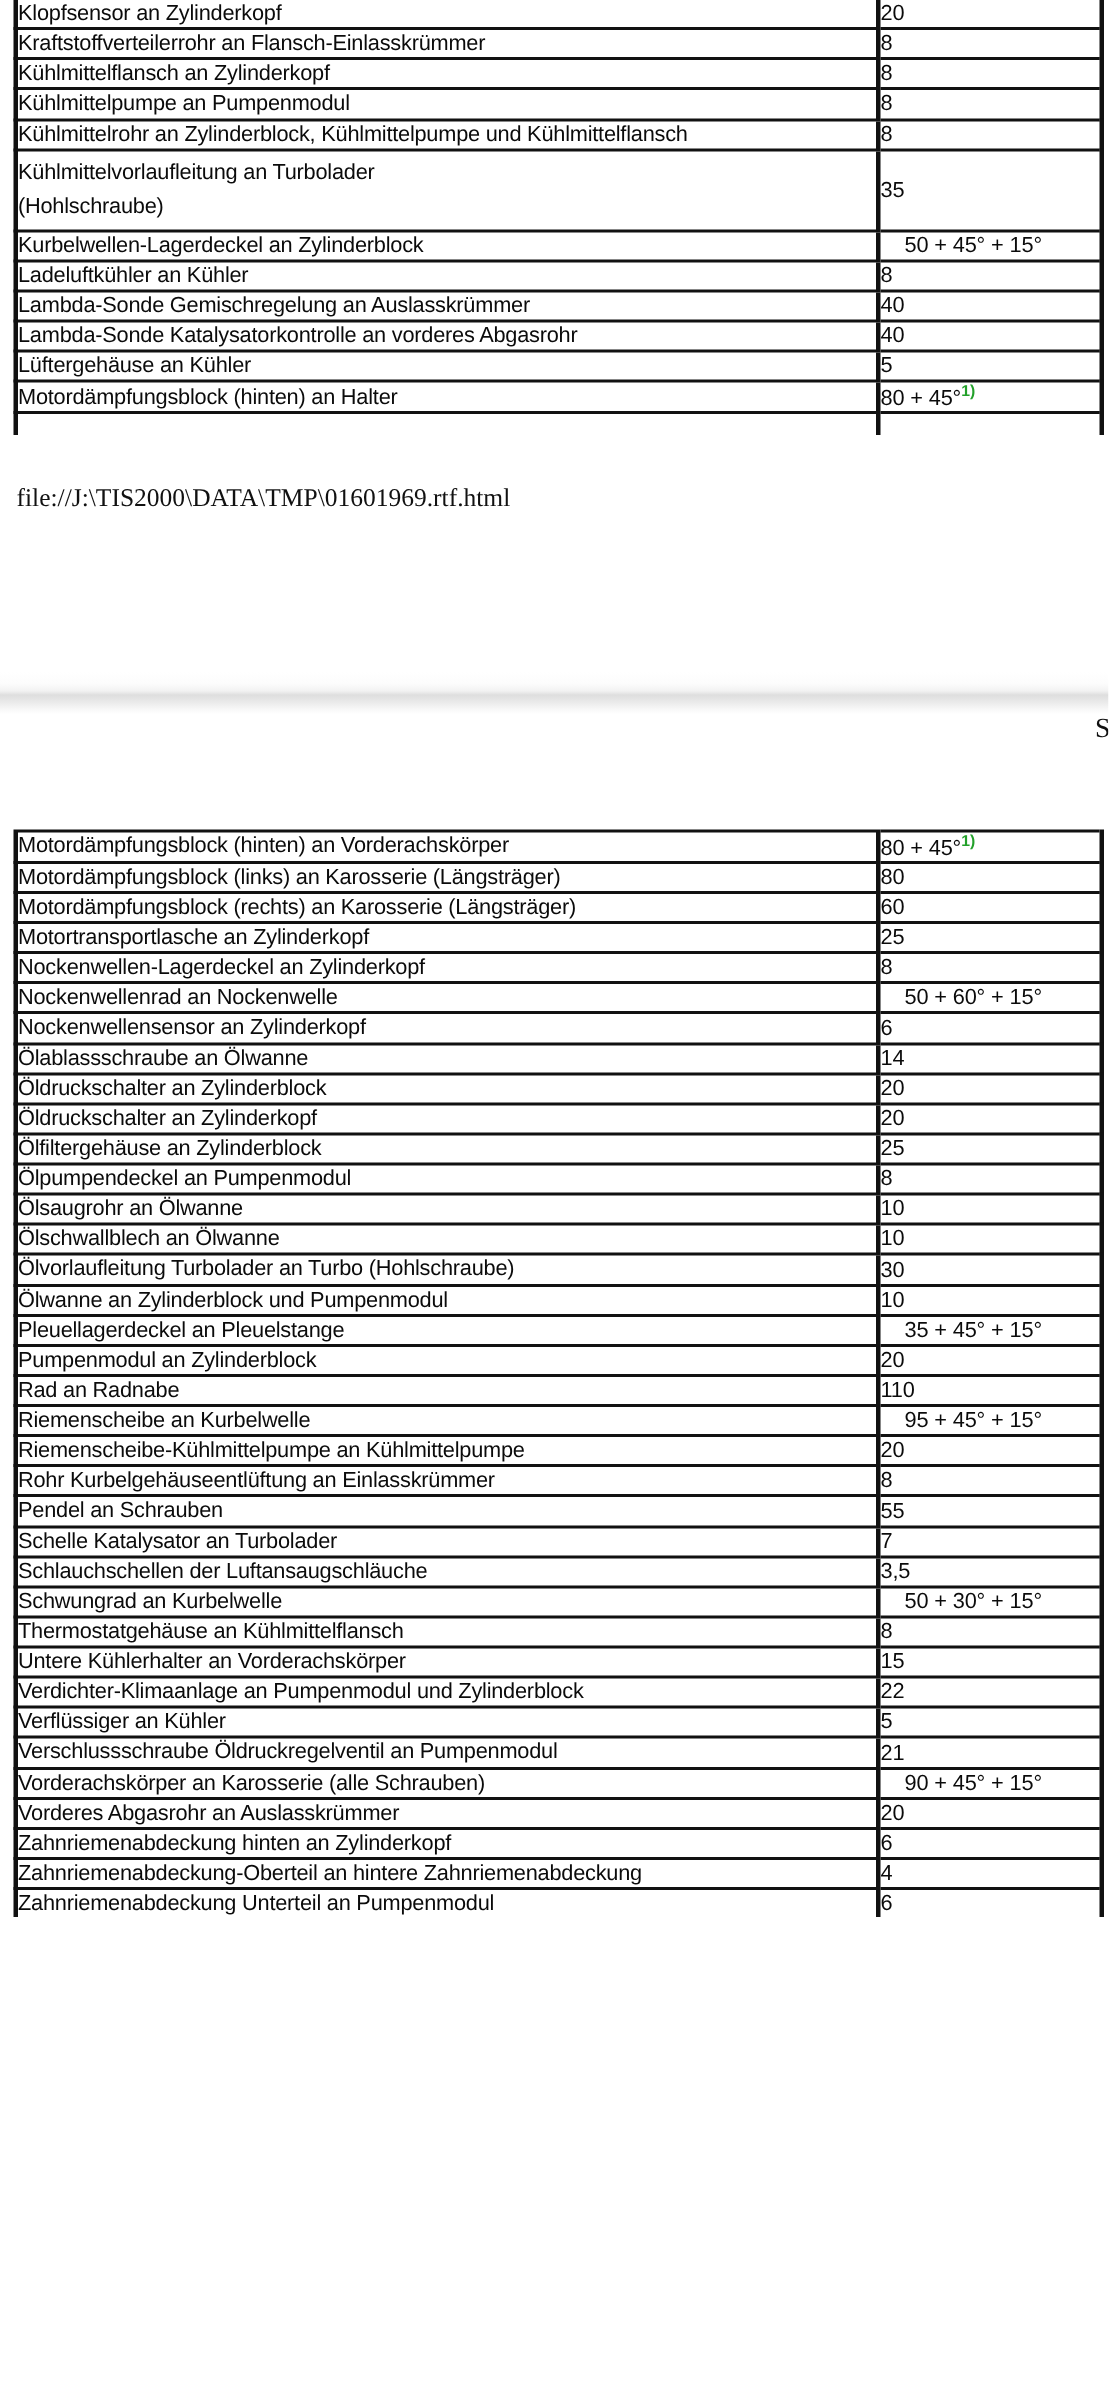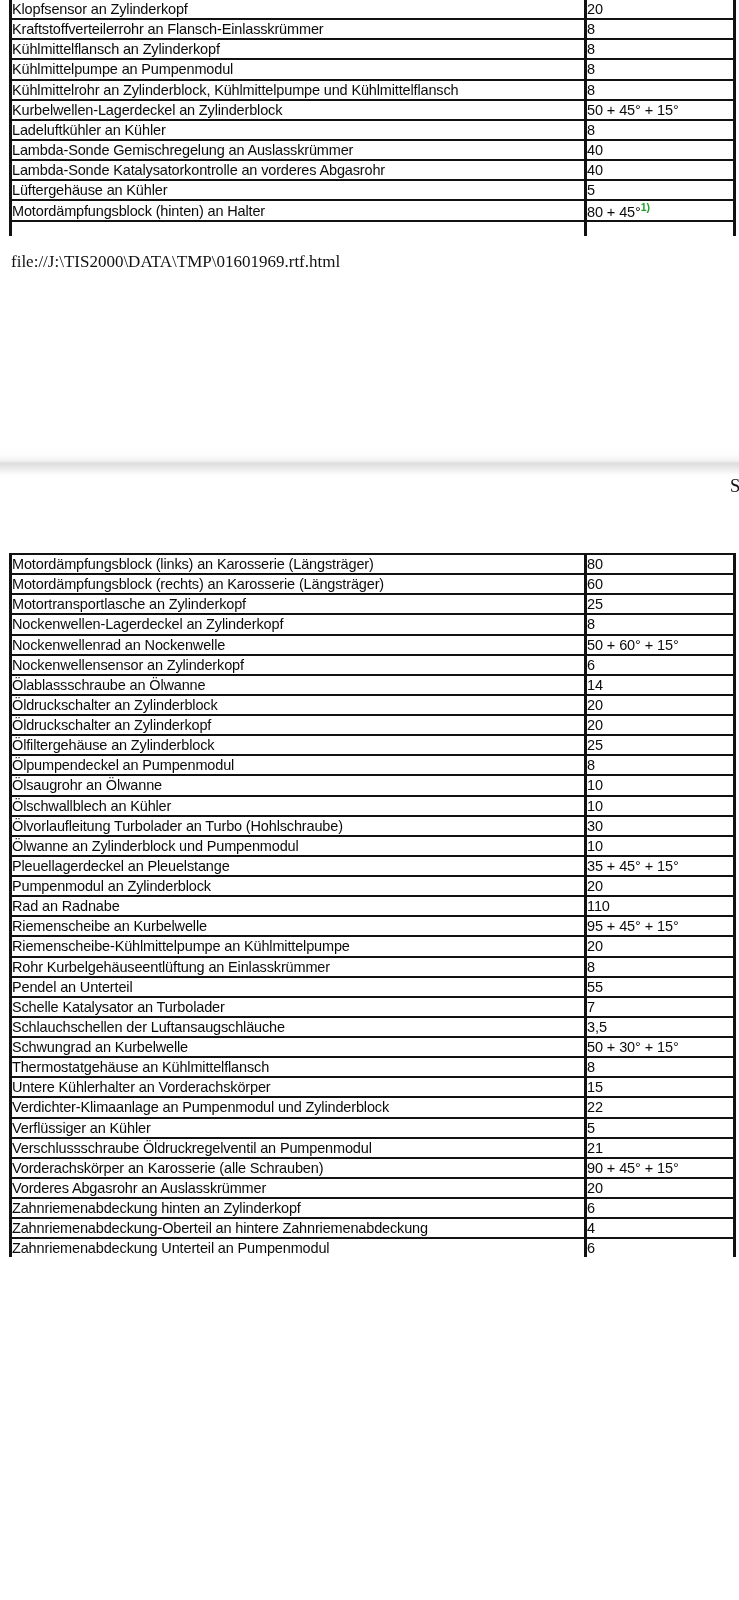--- a/index.html
+++ b/index.html
@@ -73,21 +73,21 @@
     color: #0b0b0b;
     padding: 4px 2px 4px 2px;
     white-space: nowrap;
     letter-spacing: -0.1px;
   }
   
   td.c-val.wide span.valtext {
     display: inline-block;
     white-space: nowrap;
     position: relative;
-    left: 0;
+    left: 16px;
   }
   .tall td { height: 52px; }
   .row2line td.c-name { line-height: 1.55; white-space: normal; }
 
   sup.note {
     color: #22a02a;
     font-weight: bold;
     font-size: 10.5px;
     vertical-align: super;
     letter-spacing: 0;
@@ -142,20 +142,24 @@
             <td class="c-val"><span class="valtext">8</span></td>
           </tr>
           <tr>
             <td class="c-name">Kühlmittelpumpe an Pumpenmodul</td>
             <td class="c-val"><span class="valtext">8</span></td>
           </tr>
           <tr>
             <td class="c-name">Kühlmittelrohr an Zylinderblock, Kühlmittelpumpe und Kühlmittelflansch</td>
             <td class="c-val"><span class="valtext">8</span></td>
           </tr>
+          <tr class="tall row2line">
+            <td class="c-name">Kühlmittelvorlaufleitung an Turbolader<br>(Hohlschraube)</td>
+            <td class="c-val"><span class="valtext">35</span></td>
+          </tr>
           <tr>
             <td class="c-name">Kurbelwellen-Lagerdeckel an Zylinderblock</td>
             <td class="c-val wide"><span class="valtext">50 + 45° + 15°</span></td>
           </tr>
           <tr>
             <td class="c-name">Ladeluftkühler an Kühler</td>
             <td class="c-val"><span class="valtext">8</span></td>
           </tr>
           <tr>
             <td class="c-name">Lambda-Sonde Gemischregelung an Auslasskrümmer</td>
@@ -174,34 +178,38 @@
             <td class="c-val"><span class="valtext">80 + 45°</span><sup class="note">1)</sup></td>
           </tr>
           <tr class="stub-row">
             <td class="c-name"></td>
             <td class="c-val"></td>
           </tr>
         </tbody>
     </table>
   </div>
 
-  <div class="filepath" style="margin-top:16px;">file://J:\TIS2000\DATA\TMP\01601969.rtf.html</div>
+  <div class="filepath" style="margin-top:32px;">file://J:\TIS2000\DATA\TMP\01601969.rtf.html</div>
 </div>
 
 <div class="page-sep"></div>
 
 <div class="page page-bottom">
   <div class="doc-head" style="padding-top:48px;">
     <span class="pagelabel">S</span>
   </div>
 
   <div class="tbl-wrap" style="margin-top:29px;">
     <table class="torque top-open">
       <tbody id="tbody-two">
           <tr>
+            <td class="c-name">Motordämpfungsblock (hinten) an Vorderachskörper</td>
+            <td class="c-val"><span class="valtext">80 + 45°</span><sup class="note">1)</sup></td>
+          </tr>
+          <tr>
             <td class="c-name">Motordämpfungsblock (links) an Karosserie (Längsträger)</td>
             <td class="c-val"><span class="valtext">80</span></td>
           </tr>
           <tr>
             <td class="c-name">Motordämpfungsblock (rechts) an Karosserie (Längsträger)</td>
             <td class="c-val"><span class="valtext">60</span></td>
           </tr>
           <tr>
             <td class="c-name">Motortransportlasche an Zylinderkopf</td>
             <td class="c-val"><span class="valtext">25</span></td>
@@ -236,21 +244,21 @@
           </tr>
           <tr>
             <td class="c-name">Ölpumpendeckel an Pumpenmodul</td>
             <td class="c-val"><span class="valtext">8</span></td>
           </tr>
           <tr>
             <td class="c-name">Ölsaugrohr an Ölwanne</td>
             <td class="c-val"><span class="valtext">10</span></td>
           </tr>
           <tr>
-            <td class="c-name">Ölschwallblech an Kühler</td>
+            <td class="c-name">Ölschwallblech an Ölwanne</td>
             <td class="c-val"><span class="valtext">10</span></td>
           </tr>
           <tr>
             <td class="c-name">Ölvorlaufleitung Turbolader an Turbo (Hohlschraube)</td>
             <td class="c-val"><span class="valtext">30</span></td>
           </tr>
           <tr>
             <td class="c-name">Ölwanne an Zylinderblock und Pumpenmodul</td>
             <td class="c-val"><span class="valtext">10</span></td>
           </tr>
@@ -272,21 +280,21 @@
           </tr>
           <tr>
             <td class="c-name">Riemenscheibe-Kühlmittelpumpe an Kühlmittelpumpe</td>
             <td class="c-val"><span class="valtext">20</span></td>
           </tr>
           <tr>
             <td class="c-name">Rohr Kurbelgehäuseentlüftung an Einlasskrümmer</td>
             <td class="c-val"><span class="valtext">8</span></td>
           </tr>
           <tr>
-            <td class="c-name">Pendel an Unterteil</td>
+            <td class="c-name">Pendel an Schrauben</td>
             <td class="c-val"><span class="valtext">55</span></td>
           </tr>
           <tr>
             <td class="c-name">Schelle Katalysator an Turbolader</td>
             <td class="c-val"><span class="valtext">7</span></td>
           </tr>
           <tr>
             <td class="c-name">Schlauchschellen der Luftansaugschläuche</td>
             <td class="c-val"><span class="valtext">3,5</span></td>
           </tr>

